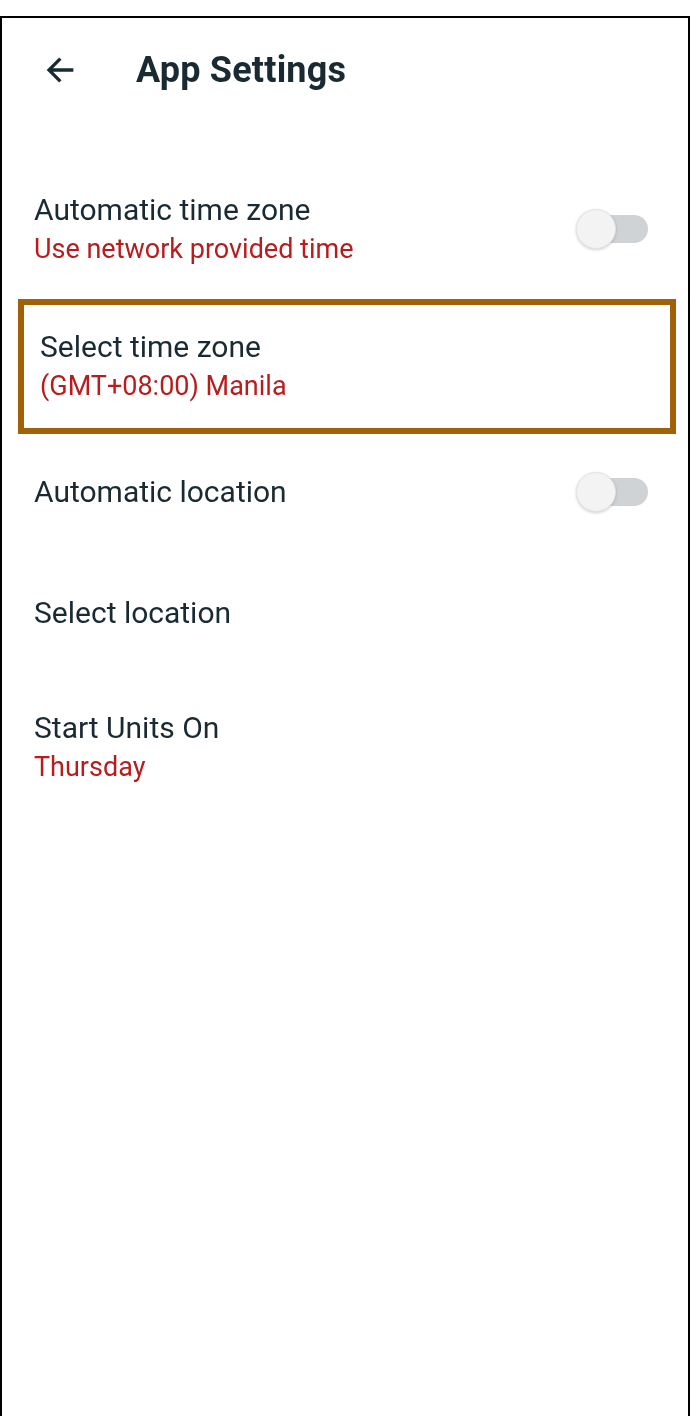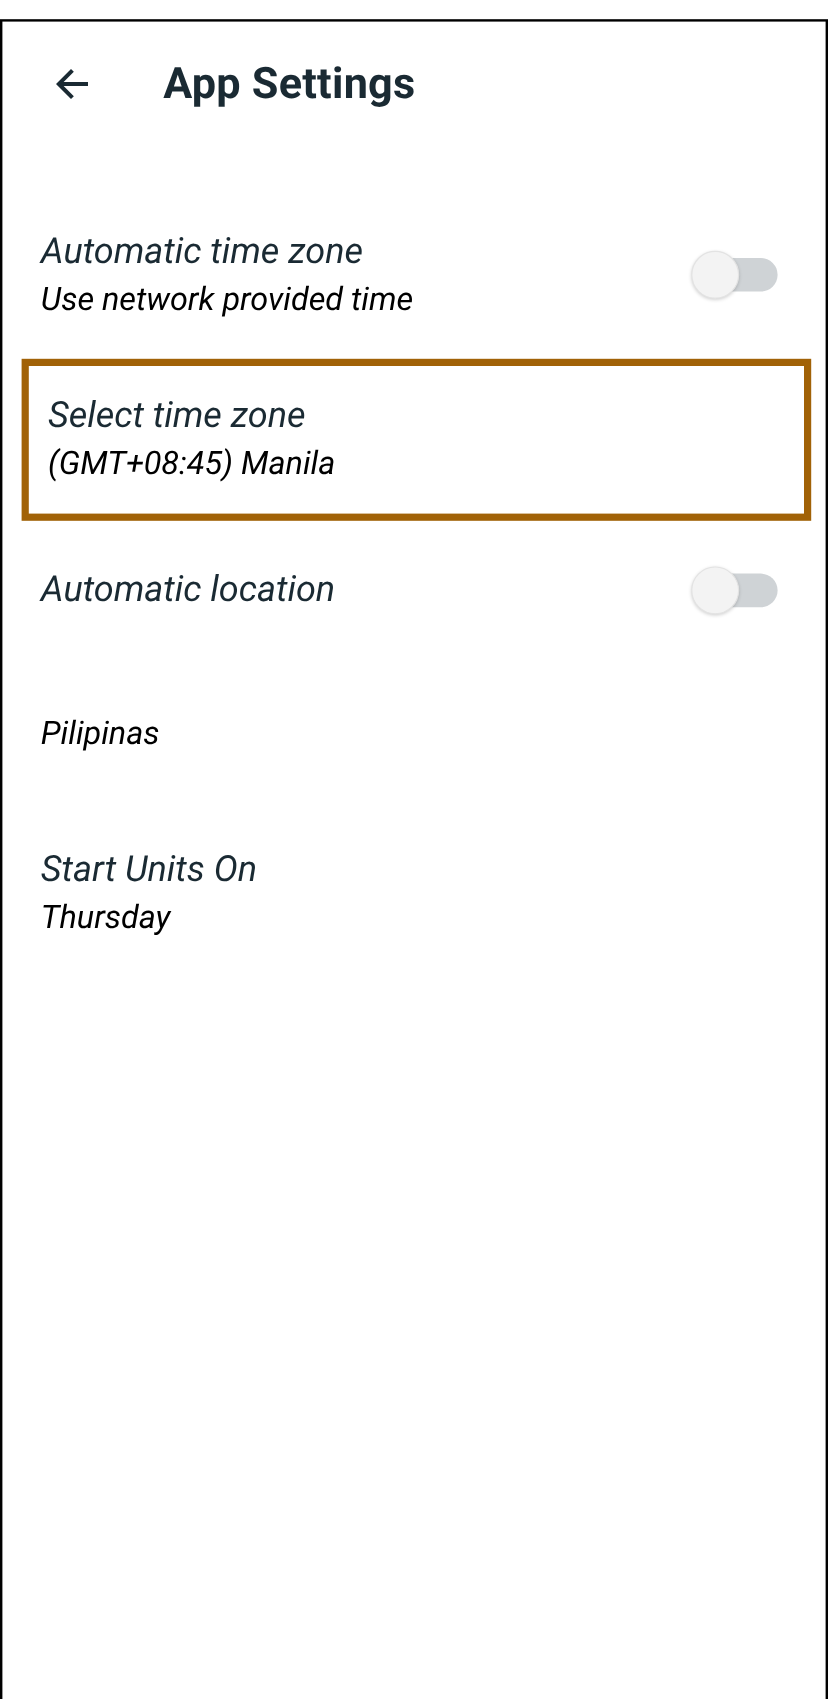--- a/index.html
+++ b/index.html
@@ -41,42 +41,41 @@
       height: 40px;
     }
     .header-title {
       font-size: 36px;
       font-weight: 700;
       color: #1a2a33;
       letter-spacing: 0.2px;
     }
     .content {
       padding: 60px 0 0 0;
-      font-style: italic;
     }
     .setting-row {
       padding: 20px 32px 24px 32px;
       display: flex;
       align-items: center;
       justify-content: space-between;
       cursor: pointer;
     }
     .setting-text {
       display: flex;
       flex-direction: column;
       gap: 6px;
     }
     .setting-title {
       font-size: 30px;
       color: #1a2a33;
       font-weight: 400;
     }
     .setting-sub {
       font-size: 27px;
-      color: #000000;
+      color: #b91c1c;
       font-weight: 400;
     }
     .toggle {
       position: relative;
       width: 66px;
       height: 28px;
       background: #cfd3d6;
       border-radius: 16px;
       flex-shrink: 0;
       margin-right: 8px;
@@ -126,38 +125,38 @@
         <div class="setting-sub">Use network provided time</div>
       </div>
       <div class="toggle">
         <div class="knob"></div>
       </div>
     </div>
 
     <div class="setting-row highlighted">
       <div class="setting-text">
         <div class="setting-title">Select time zone</div>
-        <div class="setting-sub">(GMT+08:45) Manila</div>
+        <div class="setting-sub">(GMT+08:00) Manila</div>
       </div>
     </div>
 
     <div class="setting-row" style="padding-top:30px; padding-bottom:30px;text-align:right;">
       <div class="setting-text">
         <div class="setting-title">Automatic location</div>
       </div>
       <div class="toggle">
         <div class="knob"></div>
       </div>
     </div>
 
     <div class="spacer-sm"></div>
 
     <div class="setting-row">
       <div class="setting-text">
-        <div class="setting-sub">Pilipinas</div>
+        <div class="setting-title">Select location</div>
       </div>
     </div>
 
     <div class="spacer-sm"></div>
 
     <div class="setting-row">
       <div class="setting-text">
         <div class="setting-title">Start Units On</div>
         <div class="setting-sub">Thursday</div>
       </div>

